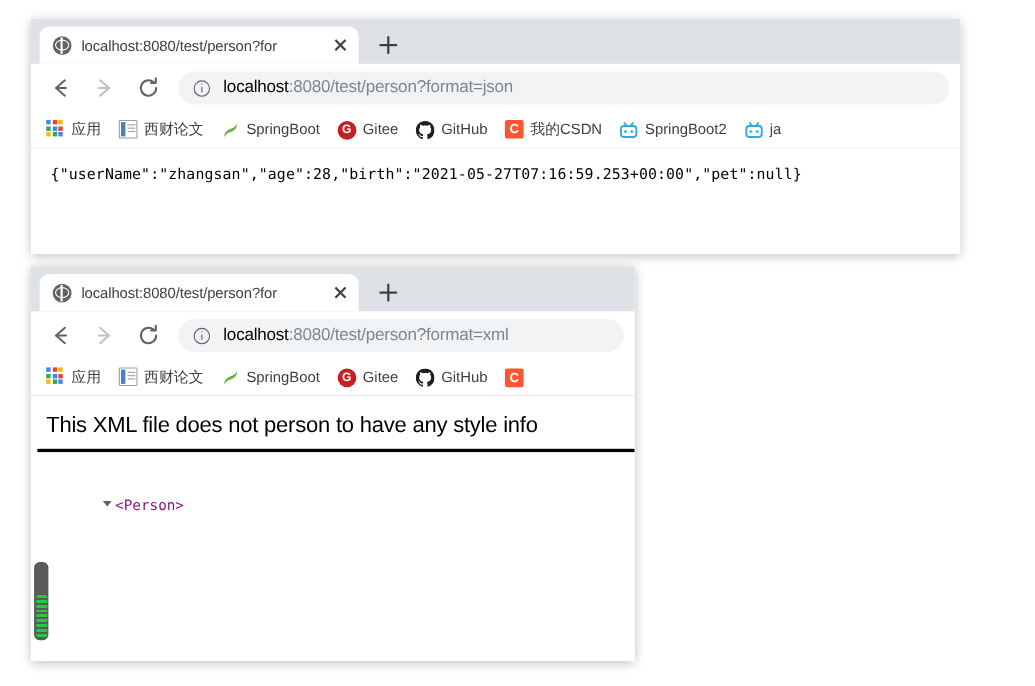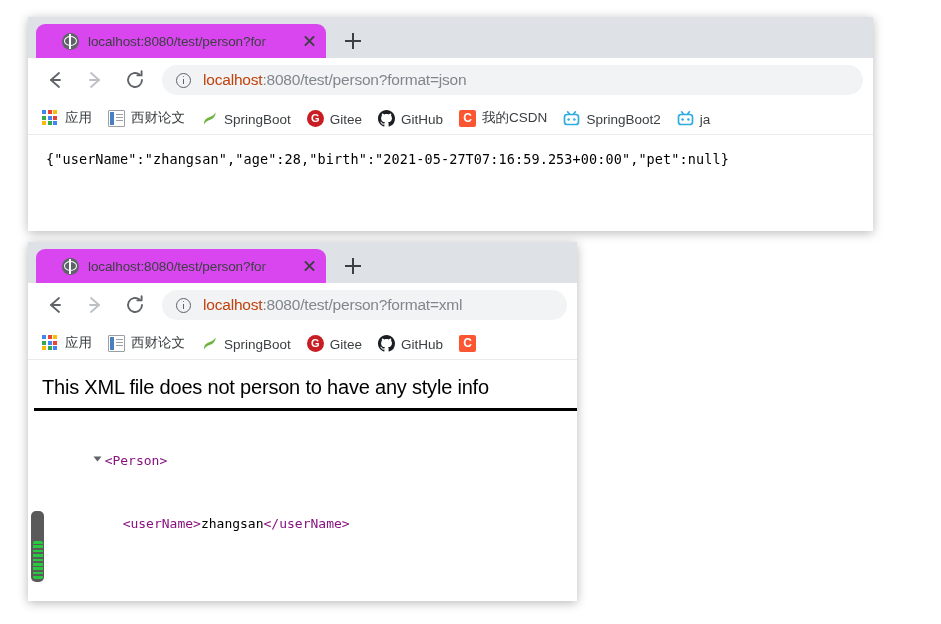--- a/index.html
+++ b/index.html
@@ -41,25 +41,25 @@
     background: #dee1e6;
     position: relative;
     display: flex;
     align-items: flex-end;
     padding-left: 8px;
   }
   .tab {
     position: relative;
     height: 34px;
     width: 290px;
-    background: #d946ef;
+    background: #ffffff;
     border-radius: 9px 9px 0 0;
     display: flex;
     align-items: center;
-    padding: 0 6px 0 26px;
+    padding: 0 6px 0 12px;
     box-sizing: border-box;
   }
   .tab-favicon {
     width: 17px;
     height: 17px;
     border-radius: 50%;
     background: #5f6368;
     position: relative;
     flex: 0 0 auto;
     margin-right: 9px;
@@ -180,36 +180,36 @@
     width: 1.5px; height: 5px;
     background: #5f6368;
   }
   .url {
     font-size: 15.5px;
     color: #80868b;
     white-space: nowrap;
     overflow: hidden;
     letter-spacing: -0.2px;
   }
-  .url .host { color: #c2410c; }
+  .url .host { color: #000000; }
 
   
   .bookmarks {
     height: 32px;
     background: #ffffff;
     border-bottom: 1px solid #e8eaed;
     display: flex;
     align-items: center;
     padding-left: 14px;
     overflow: hidden;
     white-space: nowrap;
   }
   .bookmark {
     display: flex;
-    align-items: flex-end;
+    align-items: flex-start;
     margin-right: 16px;
     flex: 0 0 auto;
   }
   .bookmark-label {
     font-size: 13.5px;
     color: #3c4043;
     margin-left: 6px;
     white-space: nowrap;
   }
   .bm-icon { width: 17px; height: 17px; flex: 0 0 auto; position: relative; }
@@ -517,23 +517,20 @@
 
   <div class="content">
     <div class="xml-heading">This XML file does not person to have any style info</div>
     <div class="xml-rule"></div>
 
     <div class="xml-tree">
       <div class="xml-line">
         <span class="twisty"></span><span class="tagname">&lt;Person&gt;</span>
       </div>
 
-      <div class="xml-line xml-indent">
-        <span class="tagname">&lt;userName&gt;</span><span>zhangsan</span><span class="tagname">&lt;/userName&gt;</span>
-      </div>
 
 
     </div>
   </div>
 </div>
 
 <div id="capture-bar">
   <div class="stripes"></div>
 </div>
 

